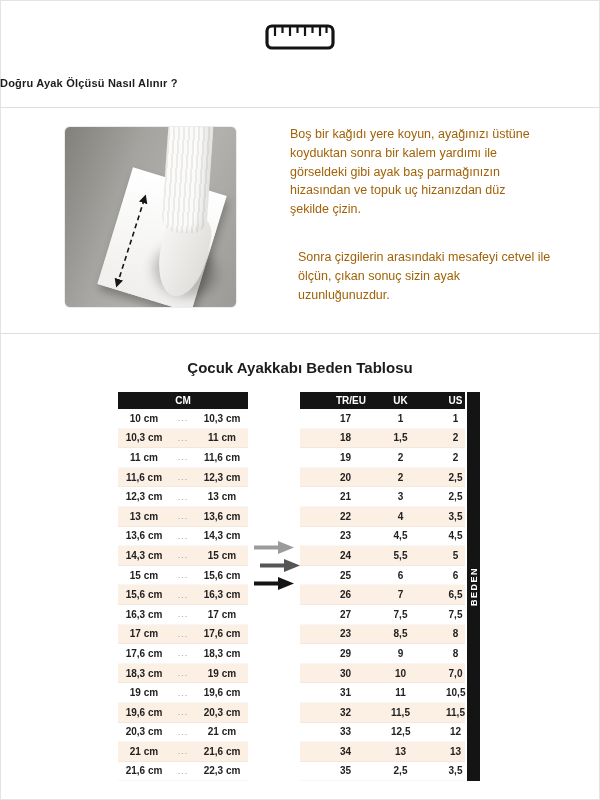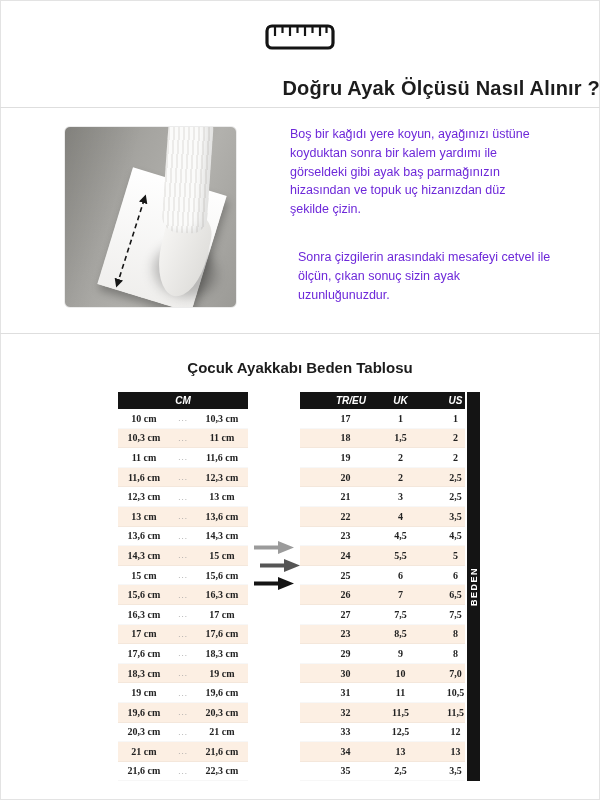--- a/index.html
+++ b/index.html
@@ -2,22 +2,22 @@
 <html style="--header-bg: #141414; --row-alt: #fcefe3; --divider: #dedede;"><head>
 <meta charset="utf-8">
 <style>
   * { margin:0; padding:0; box-sizing:border-box; }
   html,body { background:#fff; font-family:"Liberation Sans", sans-serif; }
   .page { position:relative; width:600px; height:800px; background:#fff;
           box-shadow: inset 0 0 0 1px #e3e3e3; overflow:hidden; }
 
   .ruler { position:absolute; top:24px; left:50%; transform:translateX(-50%); }
 
-  .title { position:absolute; top:77px; left:0; width:100%; text-align:right;
-           font-size:20px; font-weight:bold; color:#1c1c1c; letter-spacing:.2px; }
+  .title { position:absolute; top:77px; left:0; width:100%; text-align:left;
+           font-size:11px; font-weight:bold; color:#1c1c1c; letter-spacing:.2px; }
 
   .divider { position:absolute; left:0; width:600px; height:1px; background:var(--divider,#dedede); }
   .d1 { top:107px; } .d2 { top:333px; }
 
   
   .illus { position:absolute; left:64px; top:126px; width:173px; height:182px;
            border:1px solid #ececec; border-radius:6px; overflow:hidden;
            background:linear-gradient(115deg,#8f8e89 0%,#a6a5a1 35%,#b2b1ad 62%,#9b9a96 100%); }
   .corner-shade { position:absolute; left:-60px; top:-40px; width:110px; height:260px;
            background:linear-gradient(90deg, rgba(0,0,0,.14), rgba(0,0,0,0)); transform:rotate(16deg); }
@@ -27,33 +27,33 @@
   .foot-shadow { position:absolute; left:88px; top:118px; width:64px; height:52px;
            background:rgba(0,0,0,.24); border-radius:50%; filter:blur(6px); transform:rotate(14deg); }
   .measure { position:absolute; left:0; top:0; }
   .foot { position:absolute; left:95px; top:84px; width:47px; height:86px;
           background:linear-gradient(100deg,#f7f6f4,#dddcd9); transform:rotate(13deg);
           border-radius:45% 45% 52% 52% / 28% 28% 56% 56%; }
   .leg { position:absolute; left:100px; top:-8px; width:45px; height:114px; transform:rotate(4deg);
          background:repeating-linear-gradient(90deg,#ecebe9 0 2px,#fbfbfa 2px 5px);
          border-radius:9px 9px 16px 16px; box-shadow: inset -7px 0 9px rgba(0,0,0,.10); }
 
-  .para { position:absolute; left:290px; width:253px; font-size:12.5px; line-height:1.5; color:#6d28d9; }
+  .para { position:absolute; left:290px; width:253px; font-size:12.5px; line-height:1.5; color:#a16207; }
   .p1 { top:125px; } .p2 { top:248px;margin-left:8px; }
 
   .table-title { position:absolute; top:359px; left:0; width:100%; text-align:center;
                  font-size:15px; font-weight:bold; color:#1c1c1c; }
 
   
   .cm-table { position:absolute; left:118px; top:392px; width:130px; }
   .size-table { position:absolute; left:300px; top:392px; width:165px; }
   .thead { height:17px; background:var(--header-bg,#141414); color:#fff; font-size:10px; font-weight:bold;
-           display:flex; align-items:center; justify-content:center;font-style:italic; }
+           display:flex; align-items:center; justify-content:center; }
   .size-table .thead { justify-content:flex-start; }
-  .trow { display:flex; align-items:center; height:19.6px; background:#fff; border-bottom:1px solid rgba(0,0,0,.03);font-family:Liberation Serif, serif; }
+  .trow { display:flex; align-items:center; height:19.6px; background:#fff; border-bottom:1px solid rgba(0,0,0,.03); }
   .trow.alt { background:var(--row-alt,#fcefe3); }
   .tcell { font-size:10px; font-weight:bold; color:#222; text-align:center; }
   .c-val { width:52px; }
   .c-dots { width:26px; font-size:9px; font-weight:normal; color:#9e9e9e; letter-spacing:1px; }
   .c-size { width:55px;padding-left:36px; }
   .hcell { color:#fff; }
 
   .arrows { position:absolute; left:254px; top:541px; width:46px; }
   .arrows svg { display:block; margin-bottom:5px; }
   .arrows .a2 { margin-left:6px; }

